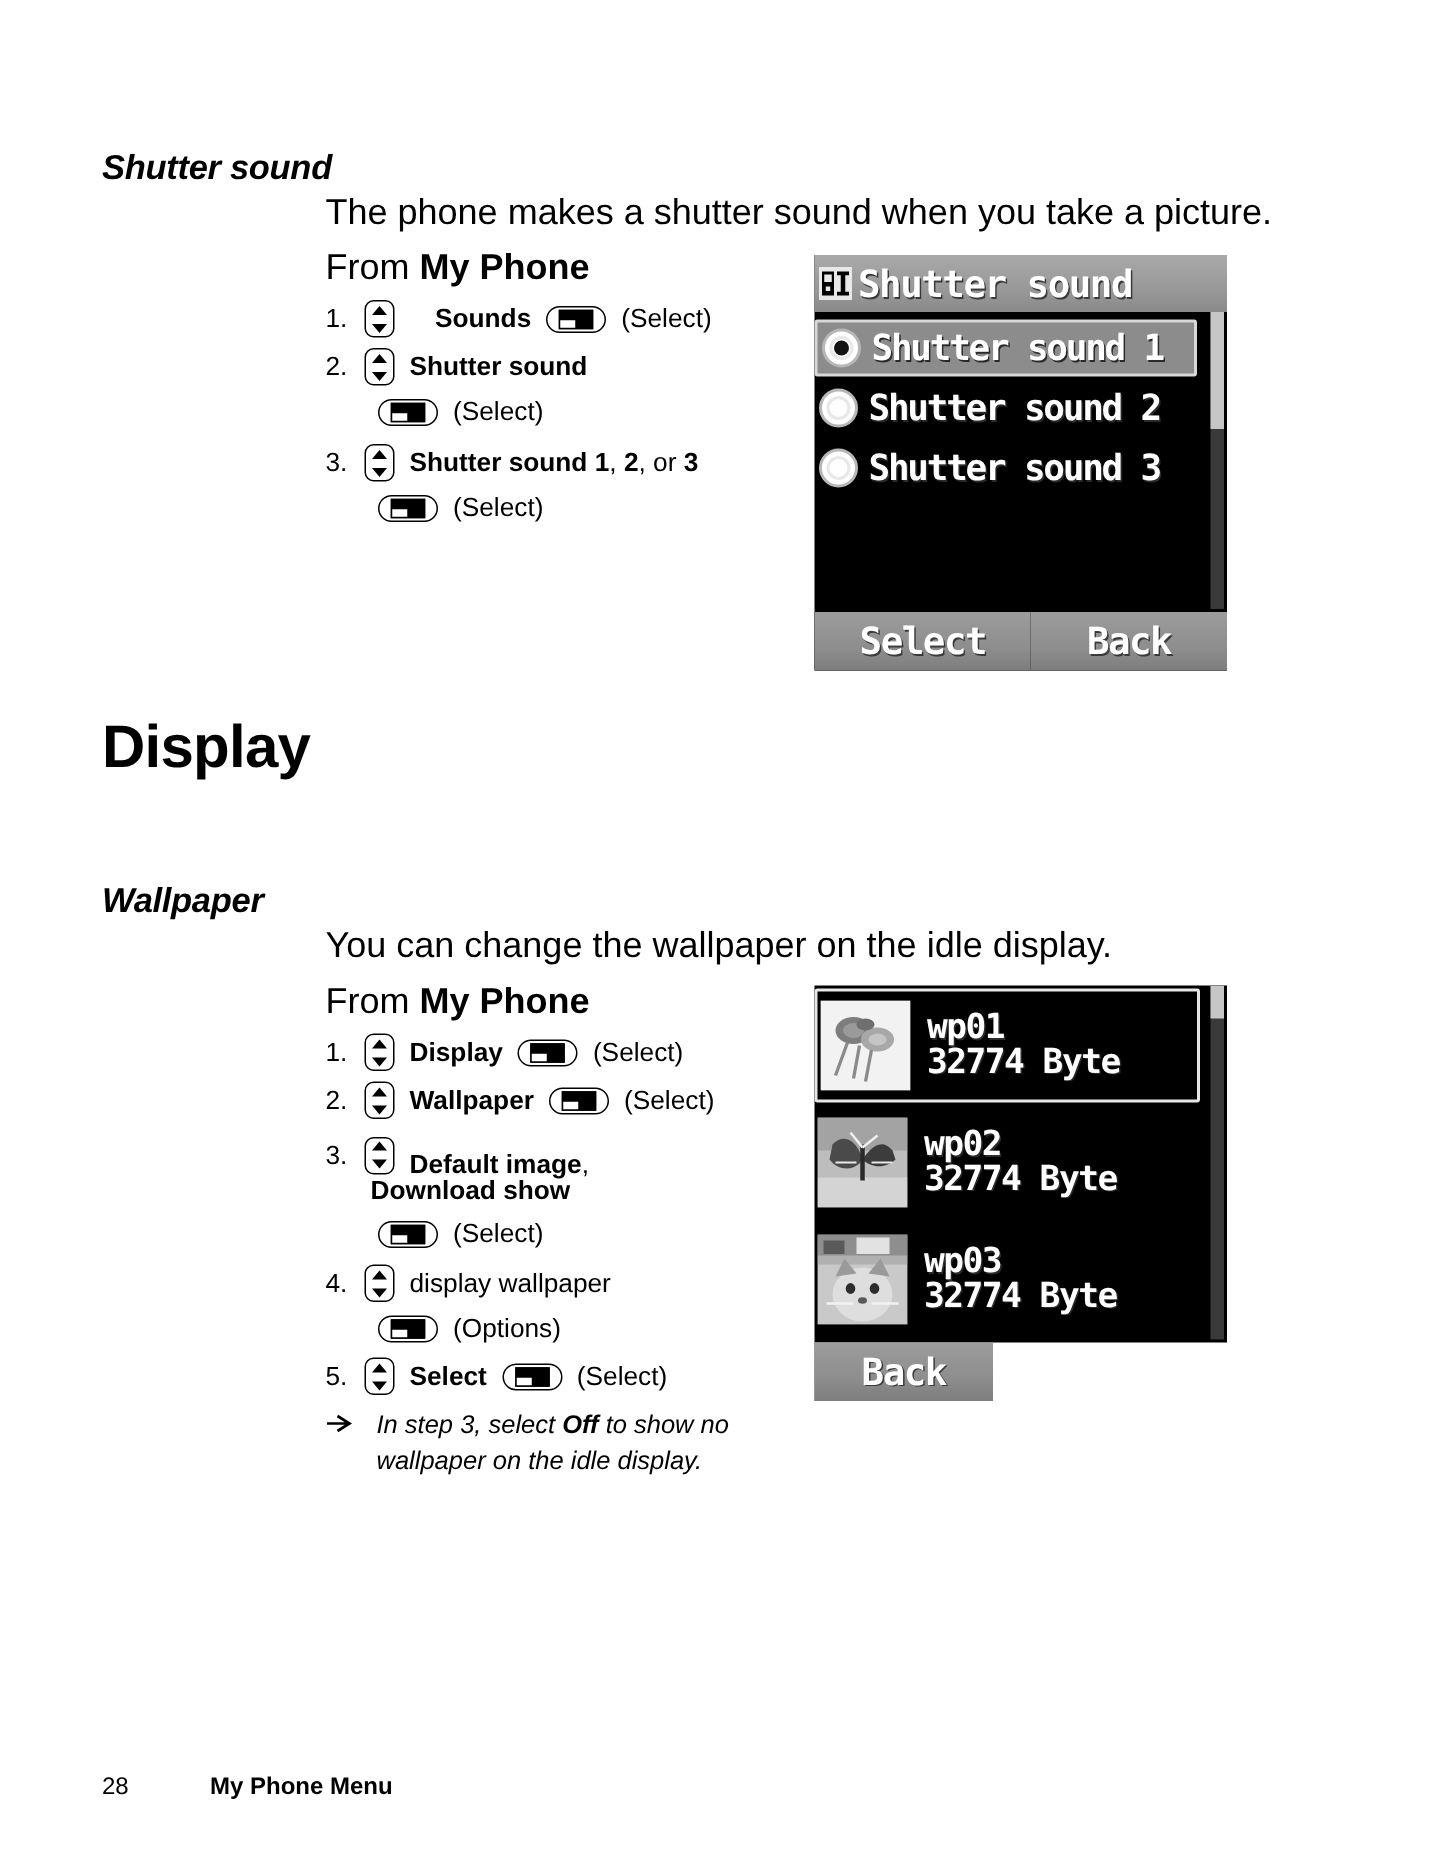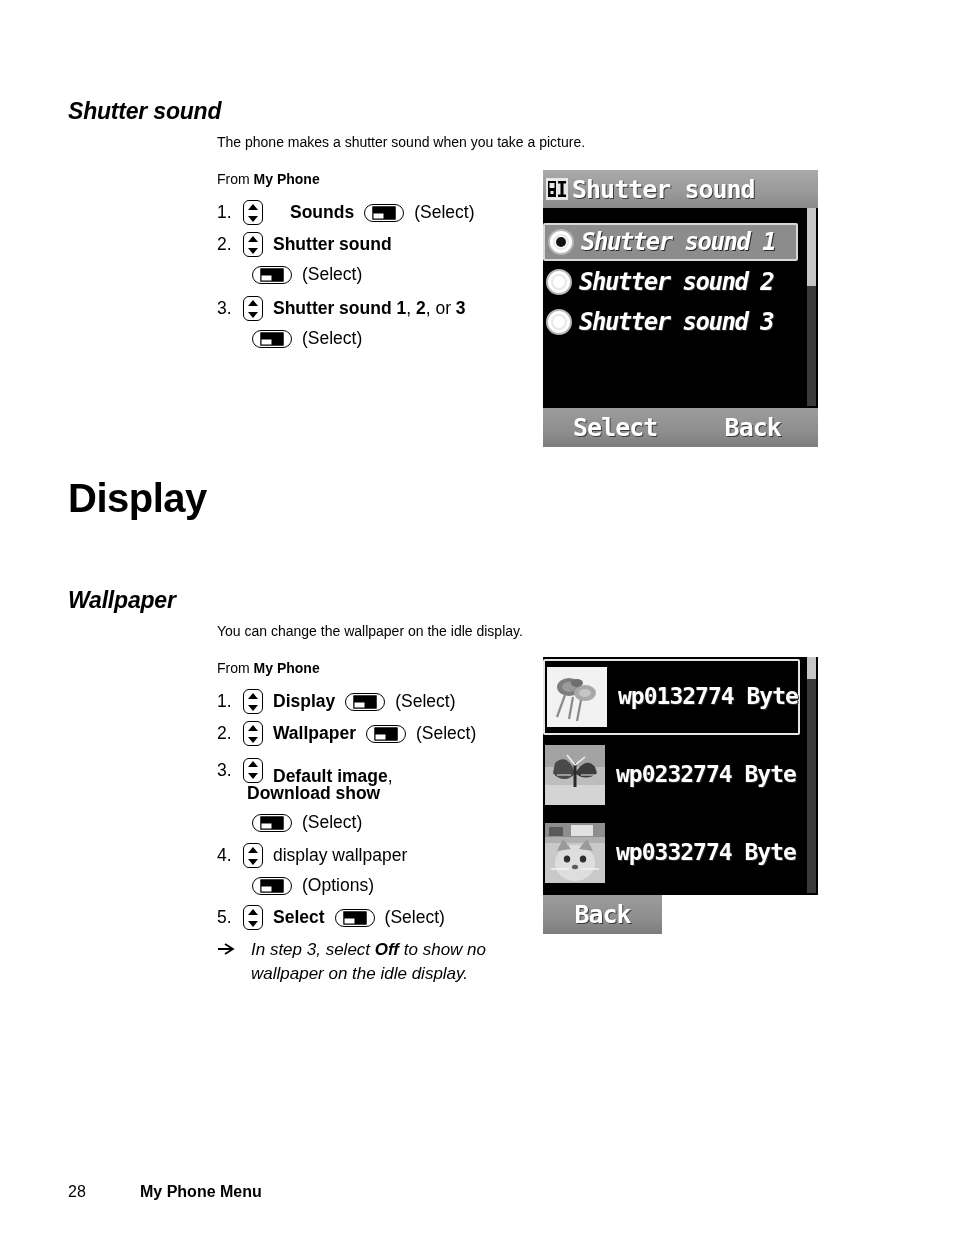--- a/index.html
+++ b/index.html
@@ -31,21 +31,21 @@
   .h1-big {
     position: absolute;
     font-size: 40px;
     font-weight: bold;
     letter-spacing: -0.5px;
     white-space: nowrap;
   }
 
   .body-text {
     position: absolute;
-    font-size: 14px;
+    font-size: 24px;
     line-height: 22px;
     white-space: nowrap;
   }
   .body-text b { font-weight: bold; }
 
   .step-row {
     position: absolute;
     display: flex;
     align-items: center;
     font-size: 17.5px;
@@ -269,21 +269,21 @@
     width: 60px;
     height: 60px;
     flex: 0 0 auto;
     position: relative;
     overflow: hidden;
     background: #888;
   }
   .wp-meta {
     margin-left: 11px;
     display: flex;
-    flex-direction: row;
+    flex-direction: column;
     justify-content: center;
     line-height: 1.02;
   }
   .wp-name, .wp-size {
     color: #ffffff;
     font-family: "DejaVu Sans Mono", monospace;
     font-size: 23px;
     font-weight: bold;
     letter-spacing: -1px;
     white-space: nowrap;
@@ -364,21 +364,21 @@
           <rect x="3.5" y="5" width="5" height="5" fill="#e8e8e8"></rect>
           <rect x="4.5" y="13" width="3" height="3" fill="#e8e8e8"></rect>
           <rect x="12" y="3" width="8" height="2.5" fill="#000"></rect>
           <rect x="14.5" y="5" width="3" height="12" fill="#000"></rect>
           <rect x="12" y="16.5" width="8" height="2.5" fill="#000"></rect>
         </svg>
       </span>
       <span class="title-text">Shutter sound</span>
     </div>
 
-    <div class="list-area" style="height:200px; padding-top:14px;font-style:italic;">
+    <div class="list-area" style="height:200px; padding-top:4px;">
 
       <div class="radio-row selected" style="margin-top:1px;">
         <span class="radio-glyph">
           <span class="ring"></span>
           <span class="dot"></span>
         </span>
         <span class="radio-text">Shutter sound 1</span>
       </div>
 
       <div class="radio-row" style="margin-top:2px;">

